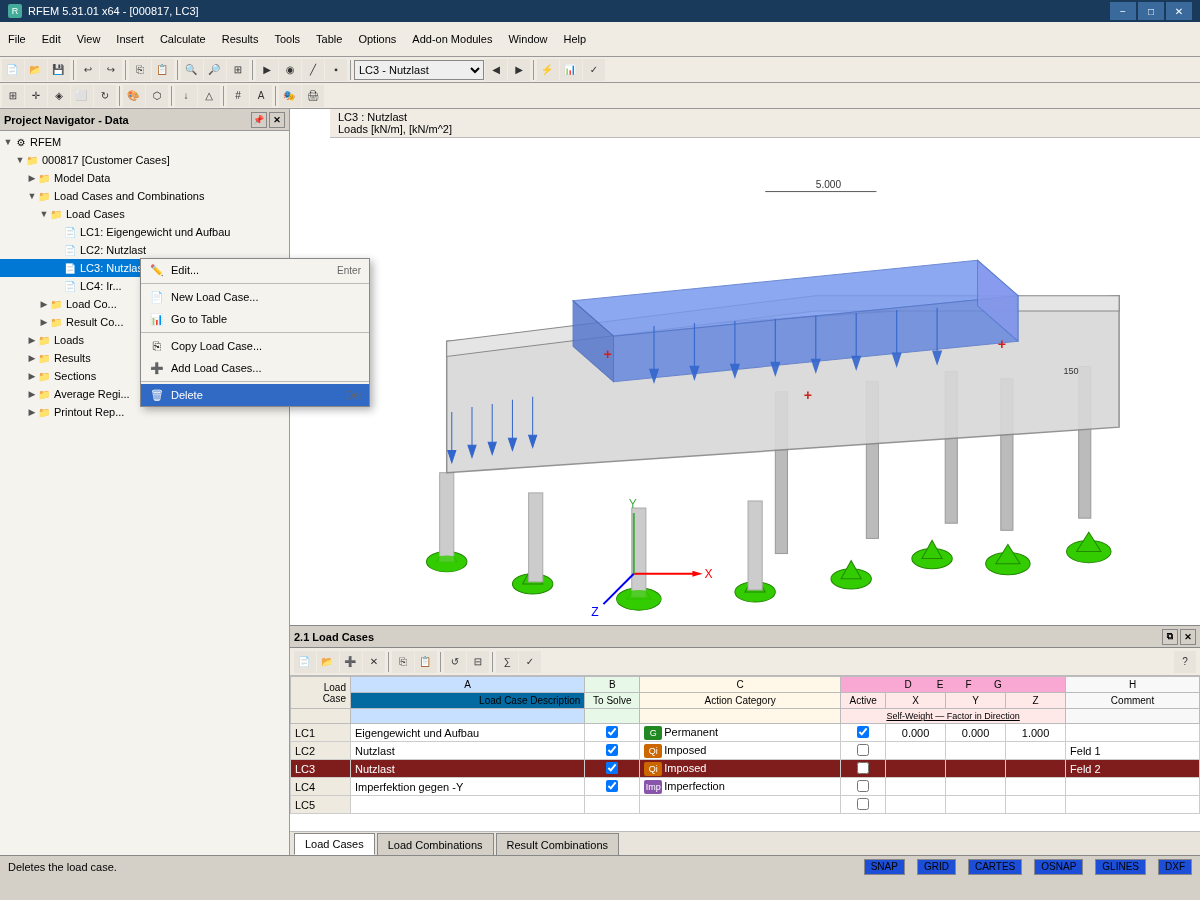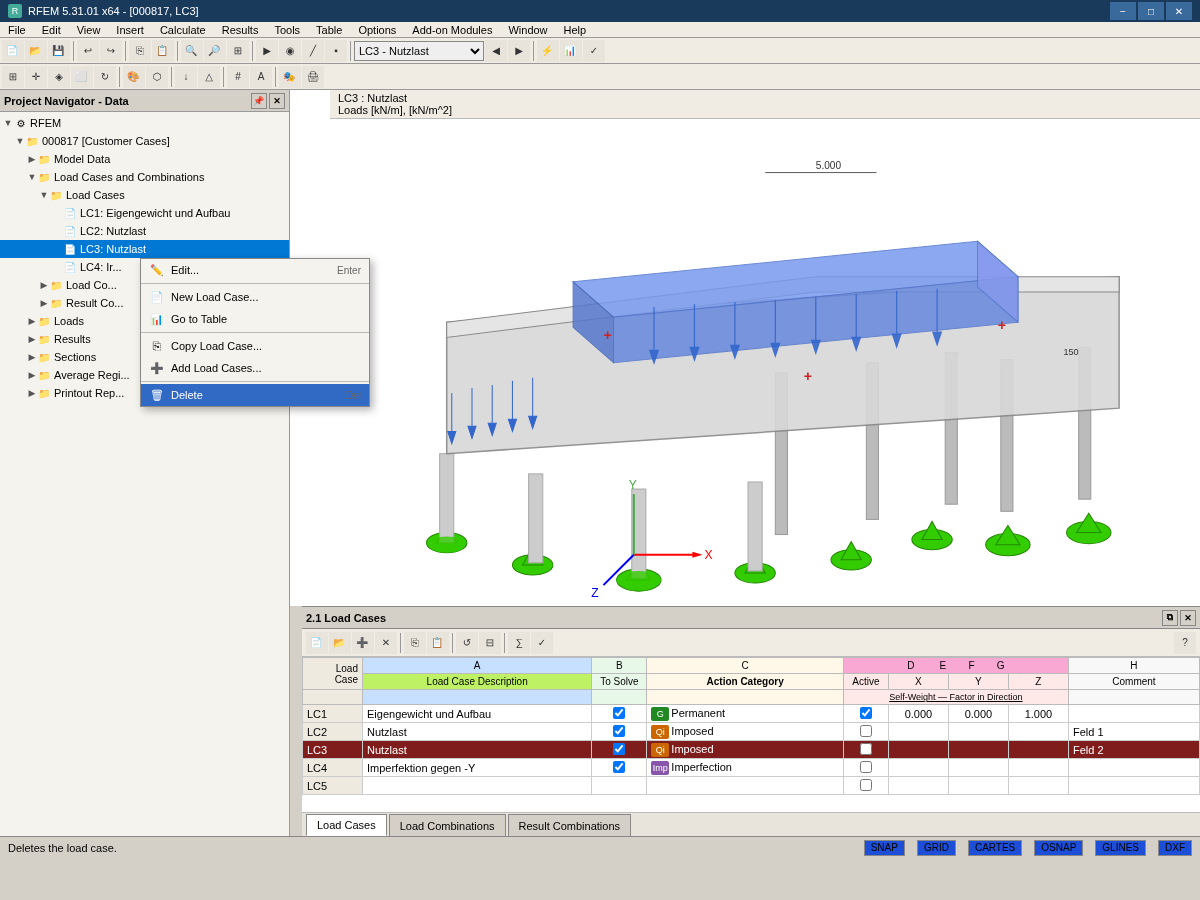--- a/index.html
+++ b/index.html
@@ -6,21 +6,21 @@
     body { font-family: 'Segoe UI', Arial, sans-serif; font-size: 11px; background: #d4d0c8; width: 1200px; height: 900px; overflow: hidden; position: relative; }
 
     
     .title-bar { background: #1a3a5c; color: white; height: 22px; display: flex; align-items: center; justify-content: space-between; padding: 0 8px; font-size: 11px; }
     .title-bar-left { display: flex; align-items: center; gap: 6px; }
     .title-bar-icon { width: 14px; height: 14px; background: #4a9; border-radius: 2px; font-size: 9px; display: flex; align-items: center; justify-content: center; color: white; }
     .title-bar-controls { display: flex; gap: 2px; }
     .tb-btn { width: 26px; height: 18px; background: #3a6a9c; color: white; border: none; cursor: pointer; font-size: 10px; display: flex; align-items: center; justify-content: center; }
 
     
-    .menu-bar { background: #f0ece4; height: 16px; display: flex; align-items: flex-end; border-bottom: 1px solid #999; }
+    .menu-bar { background: #f0ece4; height: 35px; display: flex; align-items: flex-end; border-bottom: 1px solid #999; }
     .menu-item { padding: 0 8px; height: 100%; display: flex; align-items: center; cursor: pointer; font-size: 11px; }
 
     
     .toolbar { background: #f0ece4; height: 26px; display: flex; align-items: center; padding: 1px 2px; border-bottom: 1px solid #999; gap: 1px; flex-wrap: nowrap; overflow: hidden; }
     .tb-sep { width: 1px; height: 20px; background: #999; margin: 0 2px; }
     .tb-icon { width: 22px; height: 22px; background: #e8e4dc; border: 1px solid transparent; display: flex; align-items: center; justify-content: center; cursor: pointer; font-size: 10px; color: #333; }
     .content-area { display: flex; flex: 1; overflow: hidden; }
 
     
     .left-panel { width: 290px; background: #f5f3ee; border-right: 1px solid #999; display: flex; flex-direction: column; overflow: hidden; }
@@ -47,21 +47,21 @@
     .cm-icon { width: 16px; height: 16px; display: flex; align-items: center; justify-content: center; font-size: 11px; }
     .cm-shortcut { color: #666; font-size: 10px; }
     .cm-sep { height: 1px; background: #bbb; margin: 2px 0; }
 
     
     .view-3d { flex: 1; background: white; position: relative; overflow: hidden; display: flex; flex-direction: column; }
     .view-header { background: #f0ece4; border-bottom: 1px solid #bbb; padding: 2px 8px; font-size: 11px; margin-left: 40px; }
     .view-canvas { flex: 1; position: relative; background: white; overflow: hidden; }
 
     
-    .bottom-panel { height: 230px; background: white; border-top: 1px solid #888; display: flex; flex-direction: column; margin-left: 12px; }
+    .bottom-panel { height: 230px; background: white; border-top: 1px solid #888; display: flex; flex-direction: column; }
     .bottom-toolbar { height: 28px; background: #f0ece4; border-bottom: 1px solid #bbb; display: flex; align-items: center; padding: 0 4px; gap: 1px; justify-content: space-between; }
     .bottom-toolbar-left { display: flex; align-items: center; gap: 1px; }
     .bottom-title { background: #d4d0c8; border-bottom: 1px solid #888; height: 22px; display: flex; align-items: center; justify-content: space-between; padding: 0 4px; font-size: 11px; font-weight: bold; }
 
     
     .table-container { flex: 1; overflow-y: auto; overflow-x: hidden; }
     table { width: 100%; border-collapse: collapse; font-size: 11px; }
     th { background: #e8e4dc; border: 1px solid #bbb; padding: 2px 4px; text-align: center; font-weight: normal; font-size: 10px; white-space: nowrap; }
     td { border: 1px solid #ccc; padding: 1px 4px; text-align: center; height: 18px; white-space: nowrap; }
     td.left { text-align: left; }
@@ -431,23 +431,23 @@
           <thead>
             <tr>
               <th rowspan="2" class="col-a" style="width:60px;">Load<br>Case</th>
               <th colspan="1" style="background:#c8e0ff;">A</th>
               <th colspan="1" style="background:#e8f8e8;">B</th>
               <th colspan="1" style="background:#fff8e8;">C</th>
               <th colspan="4" style="background:#f9a8d4;">D &nbsp;&nbsp;&nbsp;&nbsp;&nbsp;&nbsp;&nbsp; E &nbsp;&nbsp;&nbsp;&nbsp;&nbsp;&nbsp; F &nbsp;&nbsp;&nbsp;&nbsp;&nbsp;&nbsp; G</th>
               <th colspan="1" style="background:#f8f8f8;">H</th>
             </tr>
             <tr>
-              <th style="min-width:140px;background:#bef264;">Load Case Description</th>
+              <th style="min-width:140px;background:#0369a1;text-align:right;">Load Case Description</th>
               <th style="width:55px;background:#e8f8e8;">To Solve</th>
-              <th style="min-width:120px;background:#fff8e8;font-weight:bold;">Action Category</th>
+              <th style="min-width:120px;background:#fff8e8;">Action Category</th>
               <th style="width:45px;background:#ffe8e8;">Active</th>
               <th style="width:60px;background:#ffe8e8;">X</th>
               <th style="width:60px;background:#ffe8e8;">Y</th>
               <th style="width:60px;background:#ffe8e8;">Z</th>
               <th style="min-width:80px;background:#f8f8f8;">Comment</th>
             </tr>
             <tr>
               <th class="col-a"></th>
               <th style="background:#c8e0ff;"></th>
               <th style="background:#e8f8e8;"></th>

